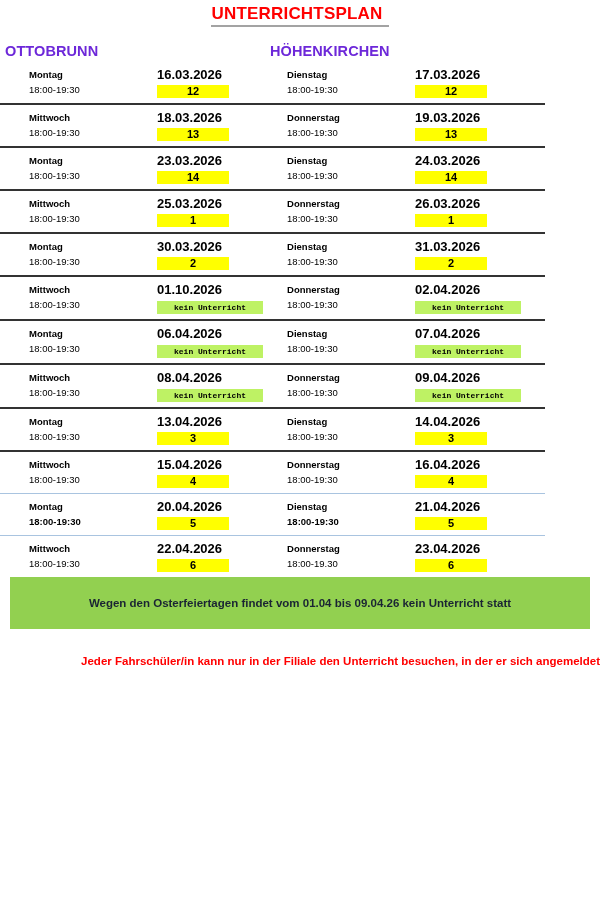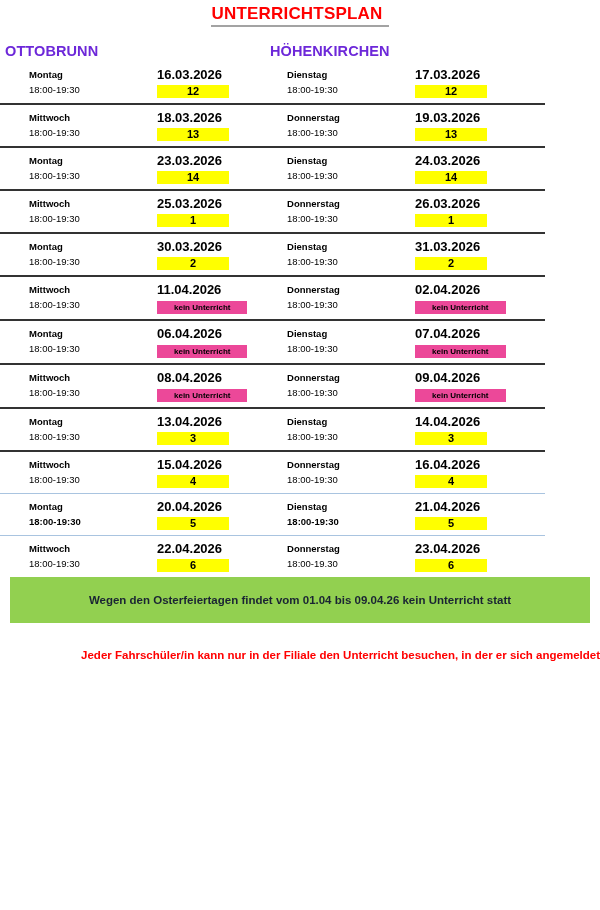--- a/index.html
+++ b/index.html
@@ -107,43 +107,44 @@
     font-weight: bold;
     line-height: 13px;
     text-align: center;
   }
   .badge.lesson {
     background: #ffff00;
     color: #000000;
     width: 72px;
   }
   .badge.nolesson {
-    background: #ec4899;
+    background: #bef264;
     color: #000000;
     padding: 0 17px;
     white-space: nowrap;
     font-size: 8px;
+    font-family: Liberation Mono, monospace;
   }
 
   
   .divider {
     height: 0;
     border-top: 2px solid #333333;
     width: 545px;
   }
   .divider.light {
     border-top: 1px solid #a9c4e0;
   }
 
   
   .notice-banner {
     background: #92d050;
     width: 580px;
     margin: 0 auto;
-    height: 46px;
+    height: 52px;
     display: flex;
     align-items: center;
     justify-content: center;
     text-align: center;
   }
   .notice-banner-text {
     font-size: 11.5px;
     font-weight: bold;
     color: #1a2433;
   }
@@ -303,21 +304,21 @@
       </div>
       <div class="divider"></div>
       <div class="sched-row">
         <div class="inner">
           <div class="half left">
             <div class="daycol">
               <div class="dayname">Mittwoch</div>
               <div class="timetext">18:00-19:30</div>
             </div>
             <div class="valcol">
-              <div class="datetext">11.04.2026</div>
+              <div class="datetext">01.10.2026</div>
               <div class="badge-line"><span class="badge nolesson">kein Unterricht</span></div>
             </div>
           </div>
           <div class="half right">
             <div class="daycol">
               <div class="dayname">Donnerstag</div>
               <div class="timetext">18:00-19:30</div>
             </div>
             <div class="valcol">
               <div class="datetext">02.04.2026</div>

